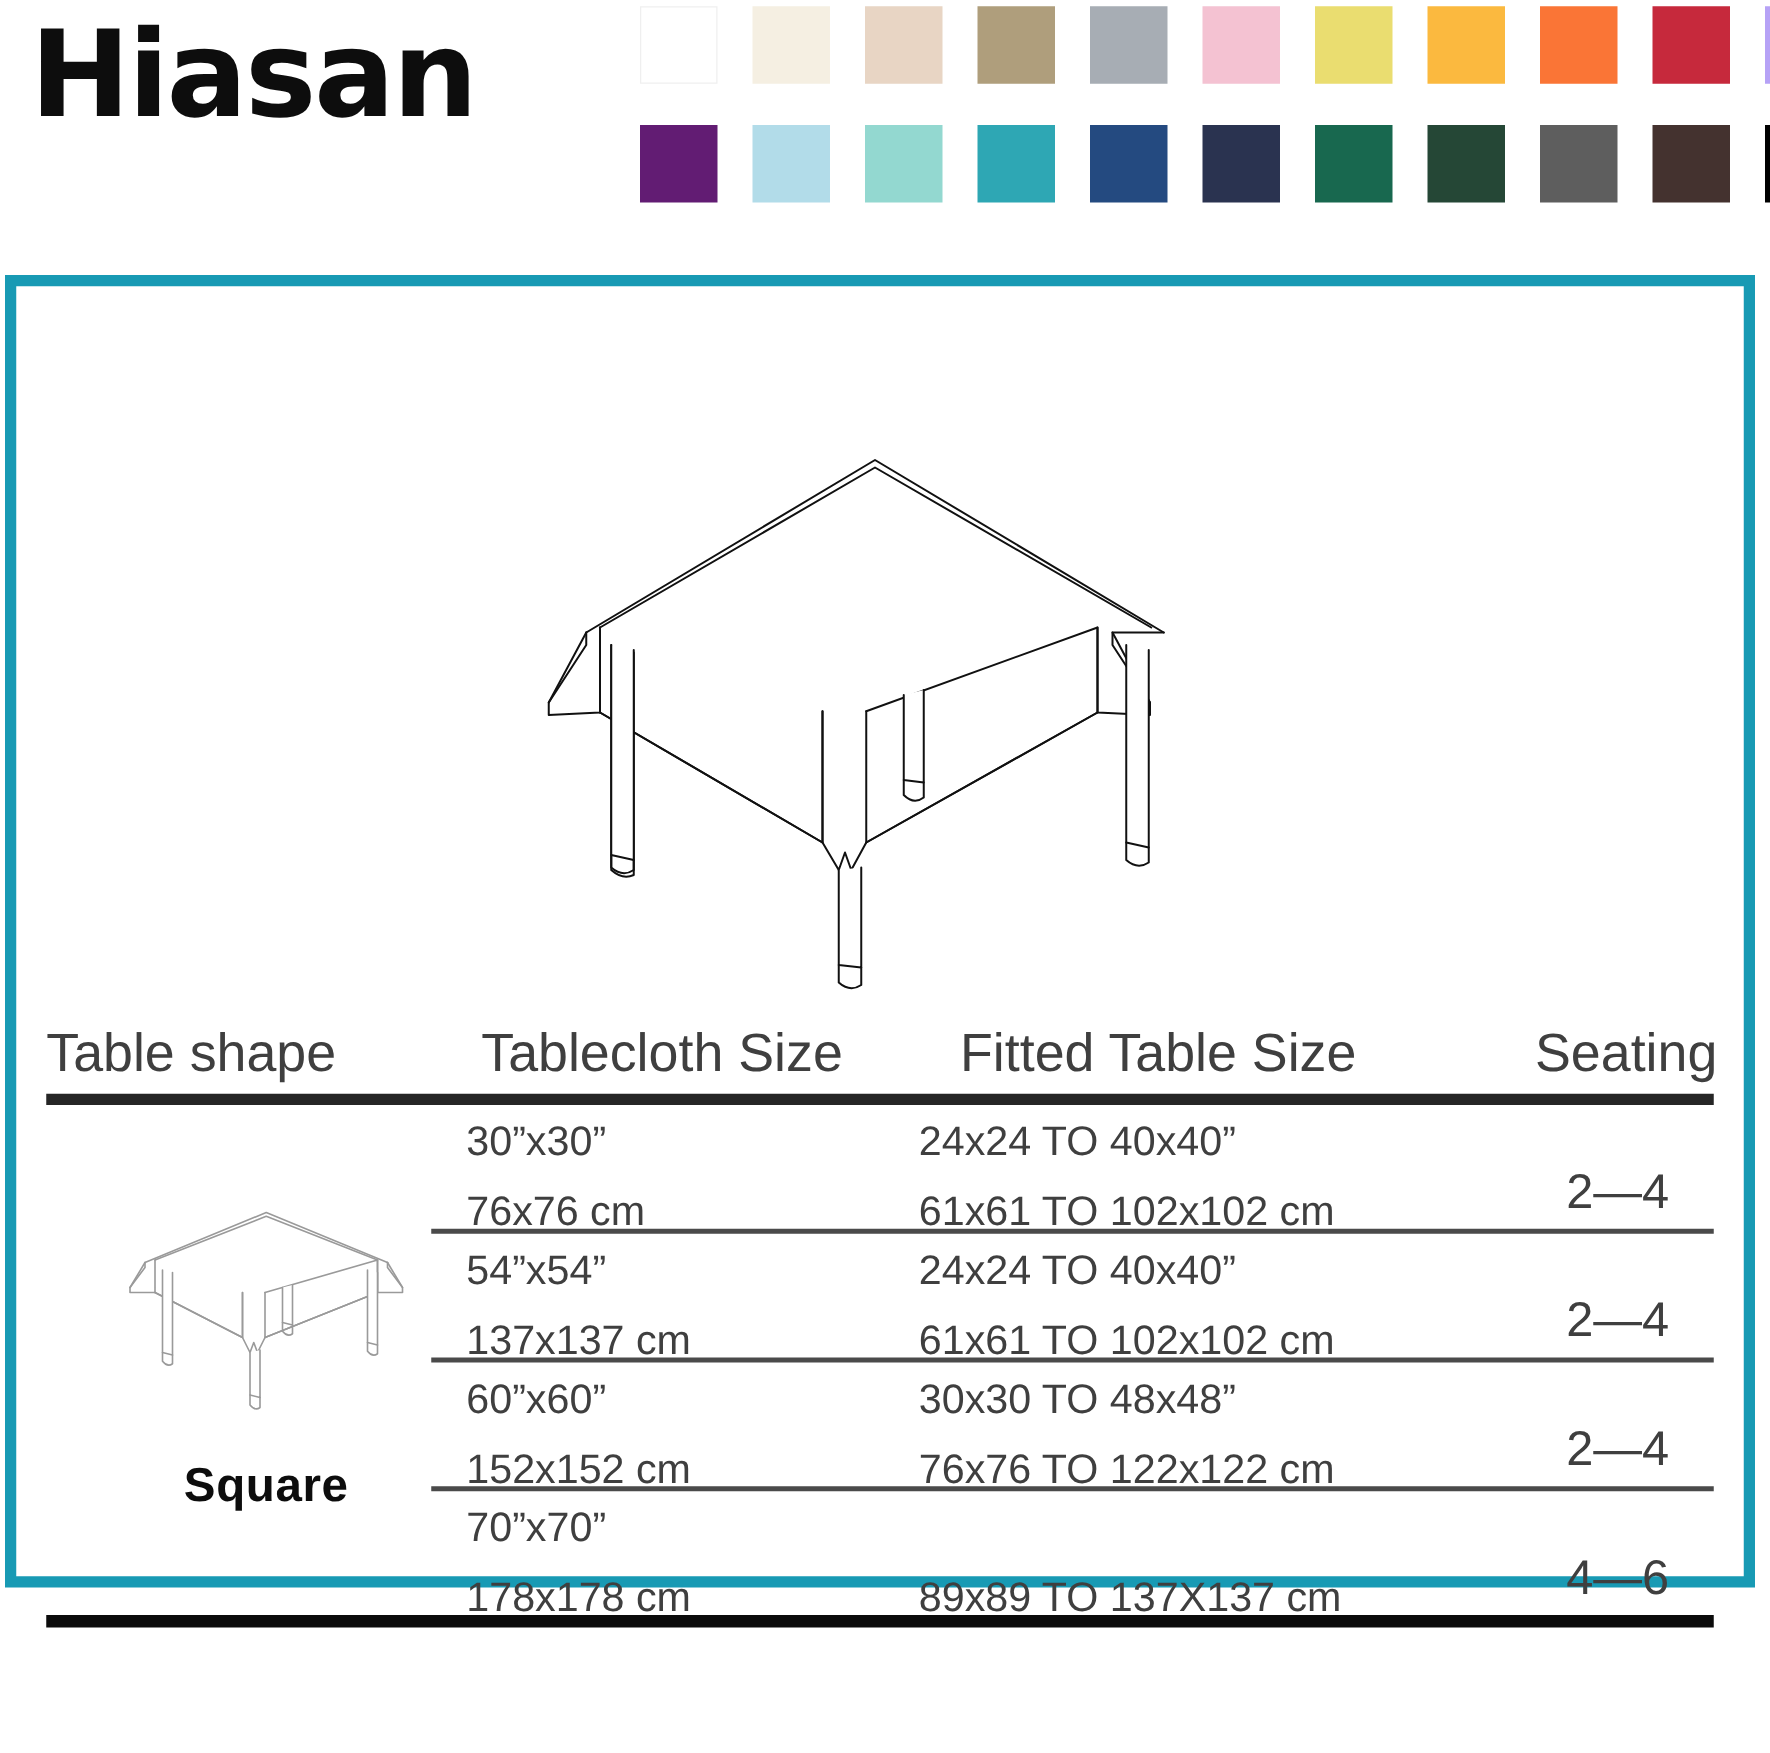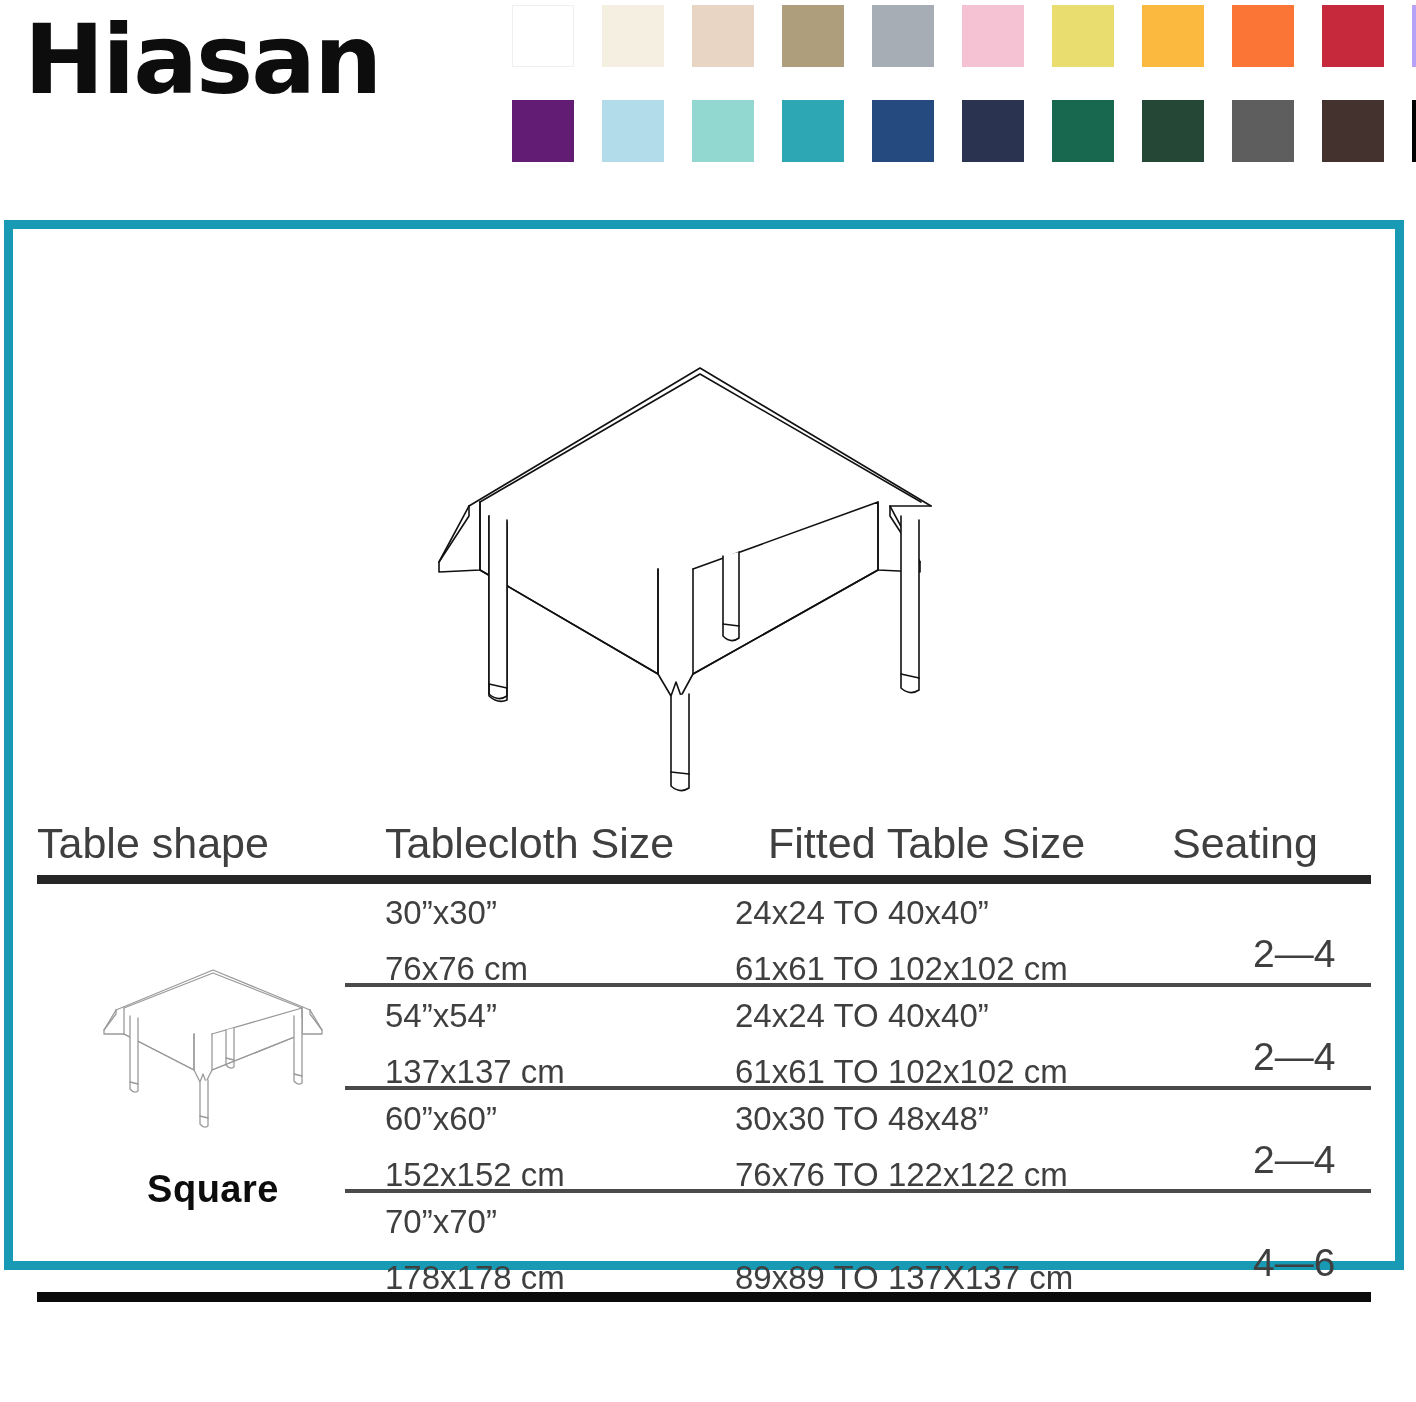--- a/index.html
+++ b/index.html
@@ -82,21 +82,21 @@
     bottom: 0;
     font-size: 43px;
     line-height: 1;
     color: #3f3f3f;
     font-family: "Liberation Sans", sans-serif;
     white-space: nowrap;
   }
   .hcell.c-shape   { left: 24px; }
   .hcell.c-cloth   { left: 372px; }
   .hcell.c-fitted  { left: 722px; margin-left: 33px; }
-  .hcell.c-seating { left: 1159px; }
+  .hcell.c-seating { left: 1215px; }
 
   .rule-thick {
     height: 9px;
     background: #262626;
     margin: 10px 24px 0 24px;
   }
   .rule-thin {
     height: 4px;
     background: #4a4a4a;
     margin: 0 0 0 332px;
@@ -115,21 +115,21 @@
     height: 99px;
   }
   .spec-row .cell {
     position: absolute;
     font-size: 33px;
     line-height: 1;
     color: #3f3f3f;
     white-space: nowrap;
     font-family: "Liberation Sans", sans-serif;
   }
-  .cell.cloth  { left: 372px; }
+  .cell.cloth  { left: 360px; }
   .cell.fitted { left: 722px; }
   .cell.seat {
     left: 1240px;
     font-size: 39px;
     top: 50px;
     letter-spacing: 0px;
   }
   .cell.line-in  { top: 12px; }
   .cell.line-cm  { top: 68px; text-align: right; }
 

